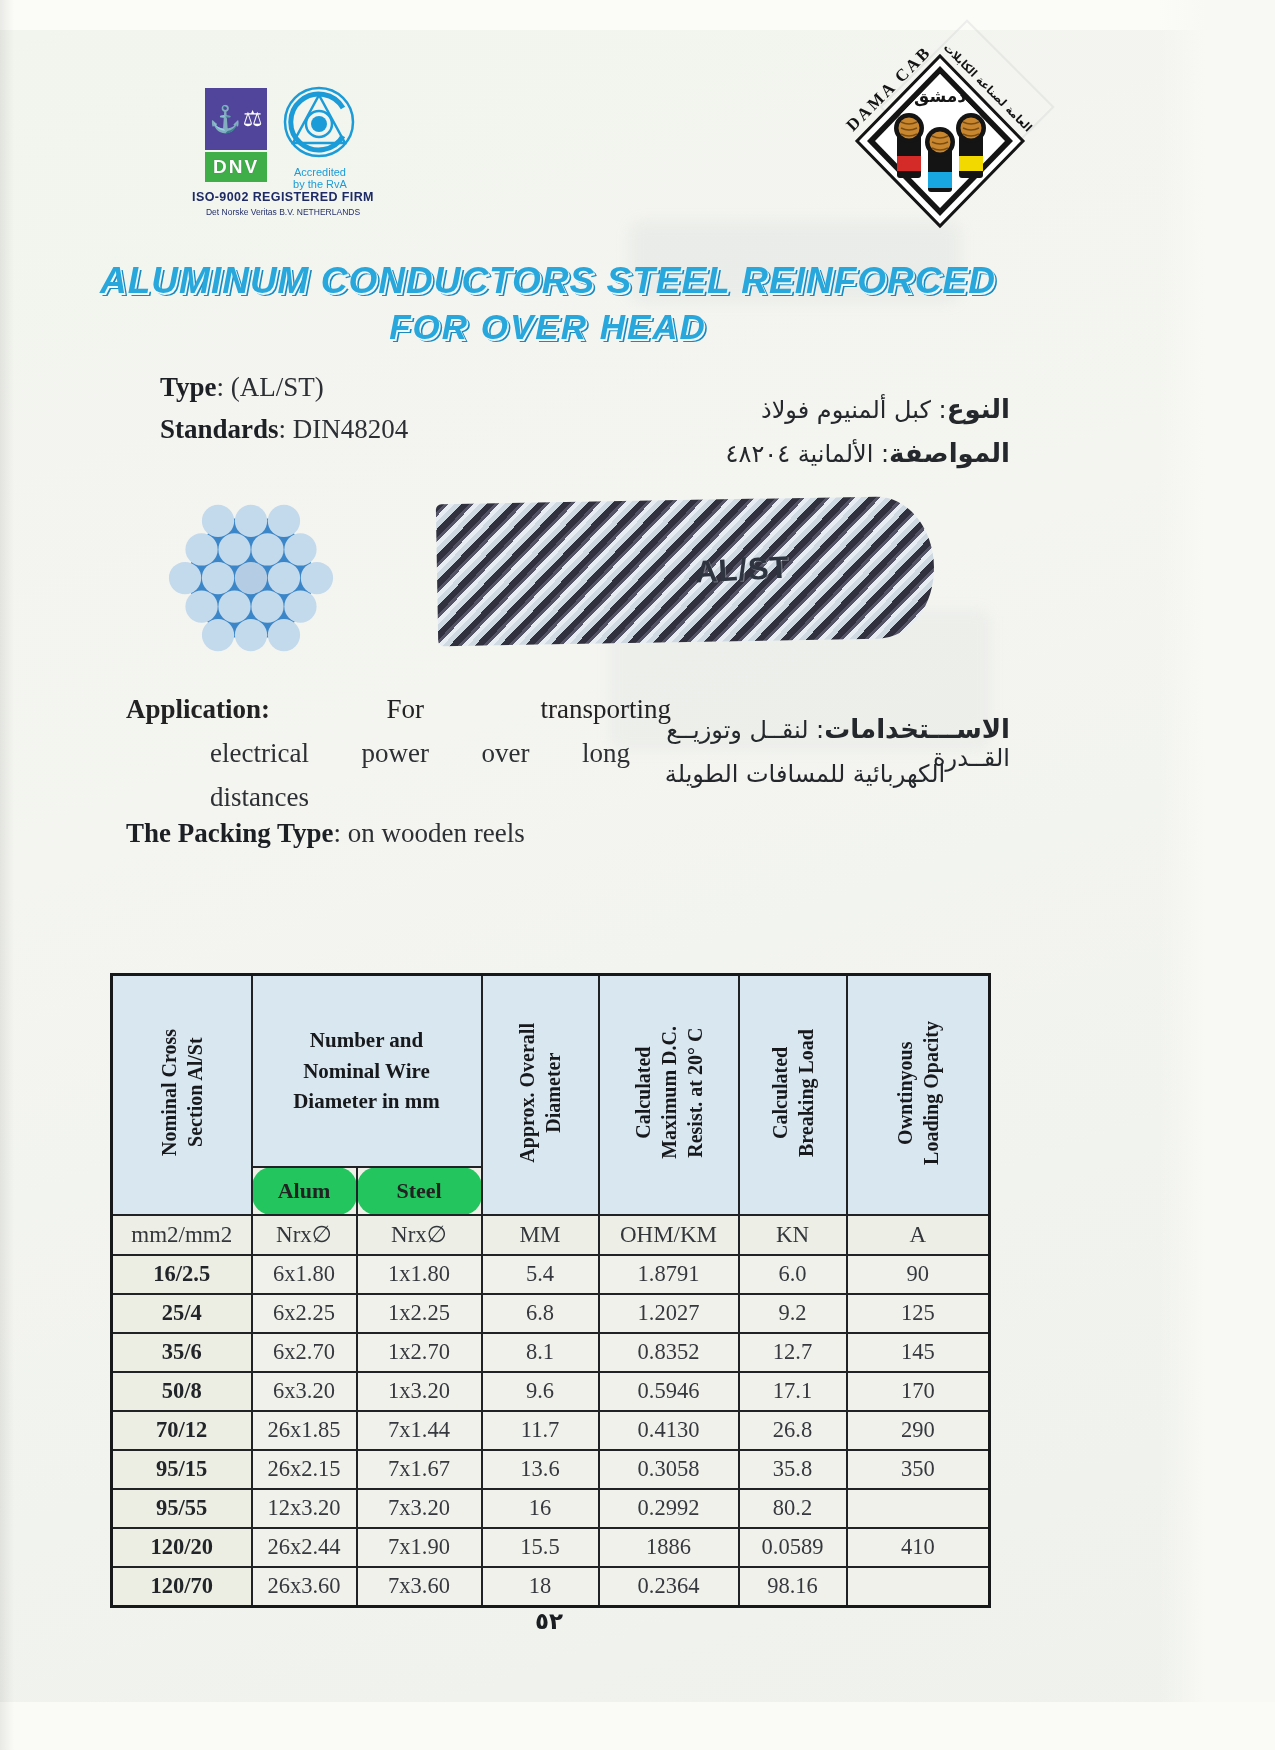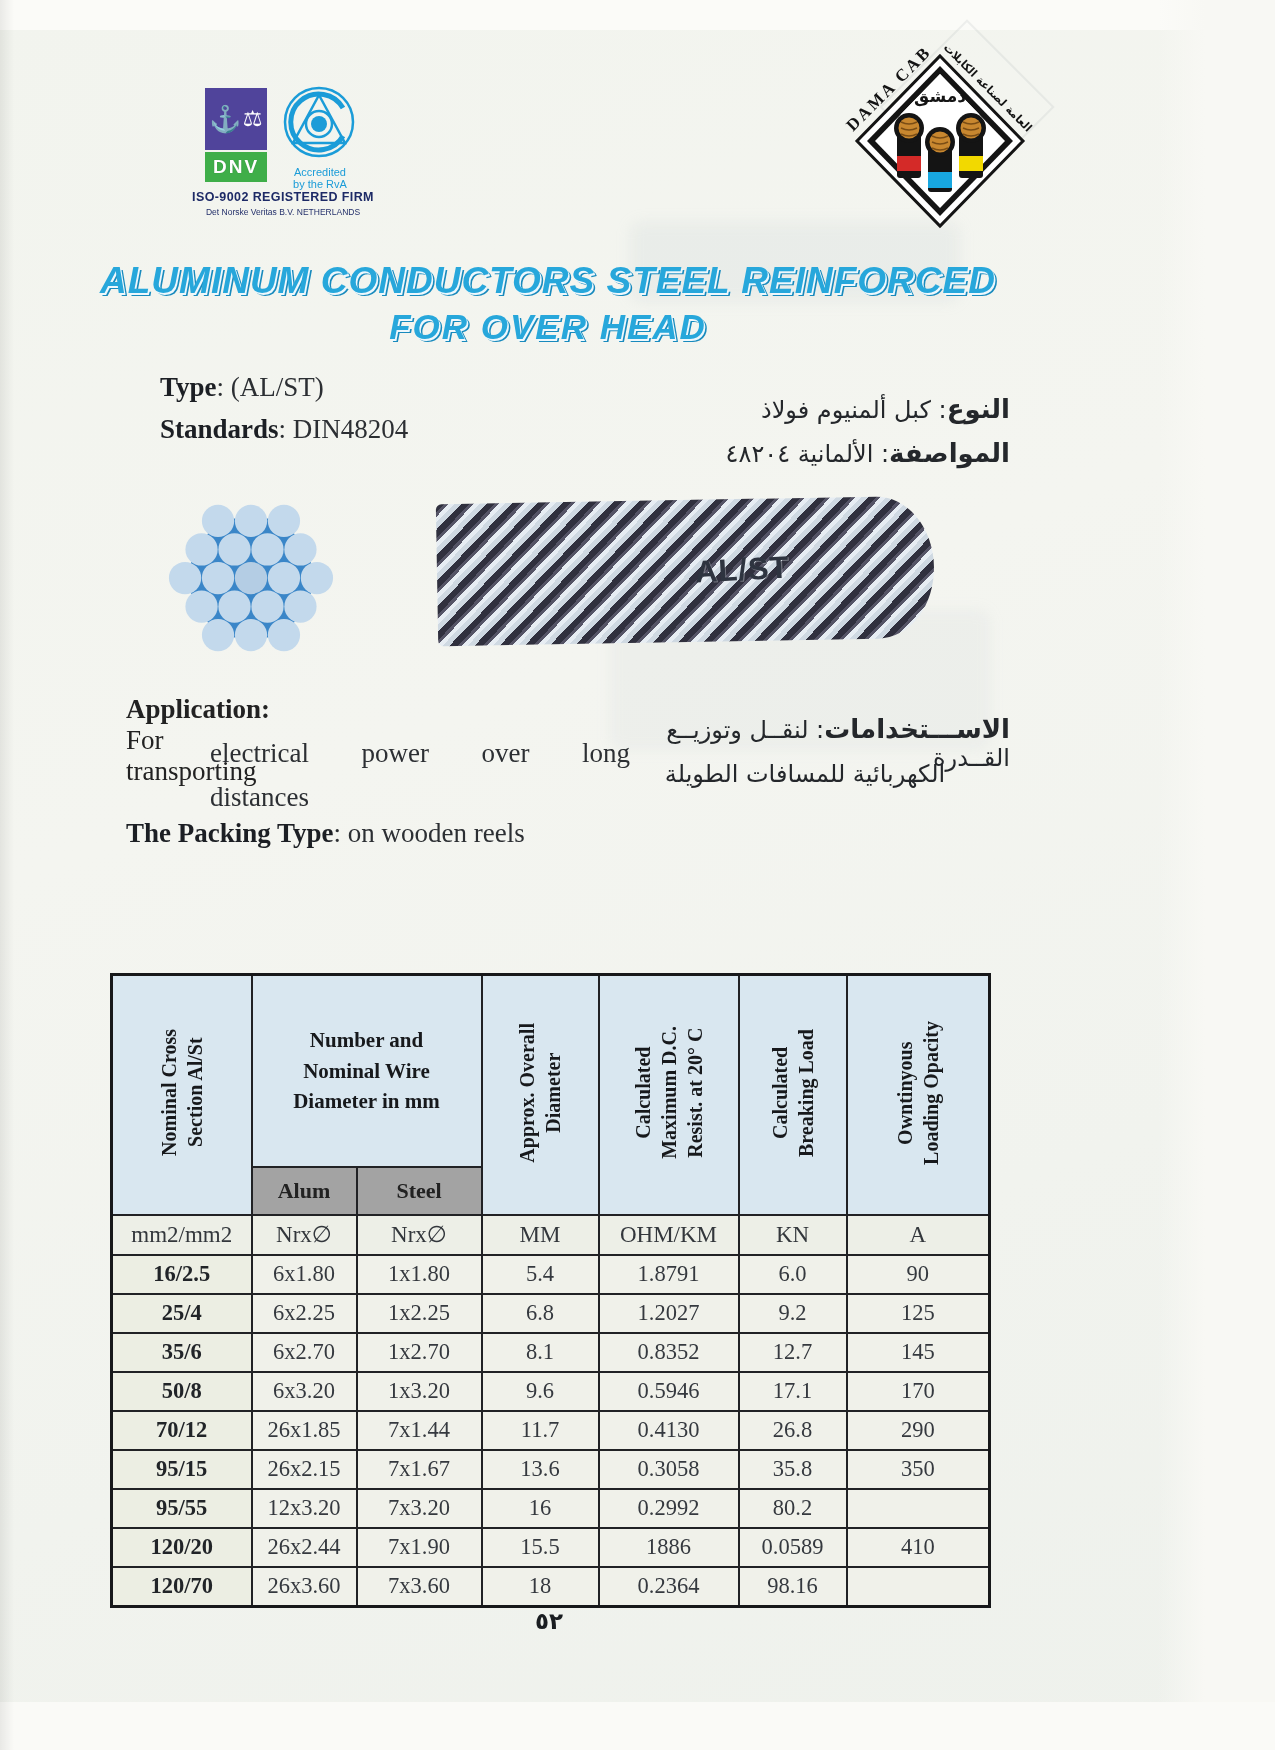--- a/index.html
+++ b/index.html
@@ -31,21 +31,21 @@
       font-style:italic;font-weight:bold;color:#27a7db;line-height:46px;
       text-shadow:1.5px 1.5px 0 #eef8fd,3px 3px 0 #188abd;margin-left:8px;}
   .title .t1{font-size:37px;letter-spacing:1px;}
   .title .t2{font-size:35px;letter-spacing:2px;}
   
   .line-en{font-size:27px;color:#2c2f33;}
   .line-en b{color:#1c1f24;}
   .line-ar{font-family:"DejaVu Sans",sans-serif;font-size:24px;color:#24272b;direction:rtl;text-align:right;margin-top:20px;}
   .line-ar b{font-size:26px;}
   
-  .app-row1{left:126px;top:694px;width:545px;display:flex;justify-content:space-between;font-size:27px;flex-direction:column;}
+  .app-row1{left:126px;top:694px;width:545px;display:flex;justify-content:space-between;font-size:27px;}
   .app-row2{left:210px;top:738px;width:420px;display:flex;justify-content:space-between;font-size:27px;color:#2c2f33;}
   .app-row3{left:210px;top:782px;font-size:27px;color:#2c2f33;}
   .app-ar1{left:620px;top:694px;width:390px;}
   .app-ar2{left:620px;top:740px;width:370px;text-align:center;}
   .pack-en{left:126px;top:818px;}
   .pack-ar{left:700px;top:818px;width:310px;}
   
   .xsec{left:165px;top:492px;}
   .cable-photo{left:437px;top:500px;width:497px;height:142px;
       background:repeating-linear-gradient(135deg,#30303e 0 6px,#555466 6px 9px,#e7edf3 9px 13px,#cfd9e2 13px 18px);
@@ -55,21 +55,21 @@
       font-size:31px;color:#2e3440;letter-spacing:1px;transform:rotate(-2deg);
       text-shadow:1px 1px 0 rgba(230,235,240,.35);}
   
   table.spec{position:absolute;left:110px;top:973px;border-collapse:collapse;table-layout:fixed;
       border:3px solid #17181a;background:#eff1e9;}
   table.spec td{border:2.5px solid #212225;text-align:center;vertical-align:middle;padding:0;}
   td.hd{background:#d9e7f0;}
   .rot{display:inline-block;writing-mode:vertical-rl;transform:rotate(180deg);white-space:pre-line;
       font-weight:bold;font-size:20px;line-height:1.3;color:#17191c;}
   .h2{font-weight:bold;font-size:21px;white-space:pre-line;line-height:1.45;color:#17191c;}
-  .sub{font-weight:bold;font-size:22px;background:#a3a3a3;}
+  .sub{font-weight:bold;font-size:22px;background:#22c55e;border-radius:20px;}
   tr.units td{font-size:23px;color:#33373c;background:#edefe7;height:38px;}
   tr.data td{font-size:22.5px;color:#35393f;height:37px;background:#f0f1ea;}
   tr.data td:first-child{font-weight:bold;color:#212428;background:#eceee3;}
   .pageno{left:110px;top:1608px;width:878px;text-align:center;font-family:"DejaVu Sans",sans-serif;
       font-weight:bold;font-size:23px;color:#1a1d21;}
 </style>
 </head>
 <body>
 
 <div id="page">

